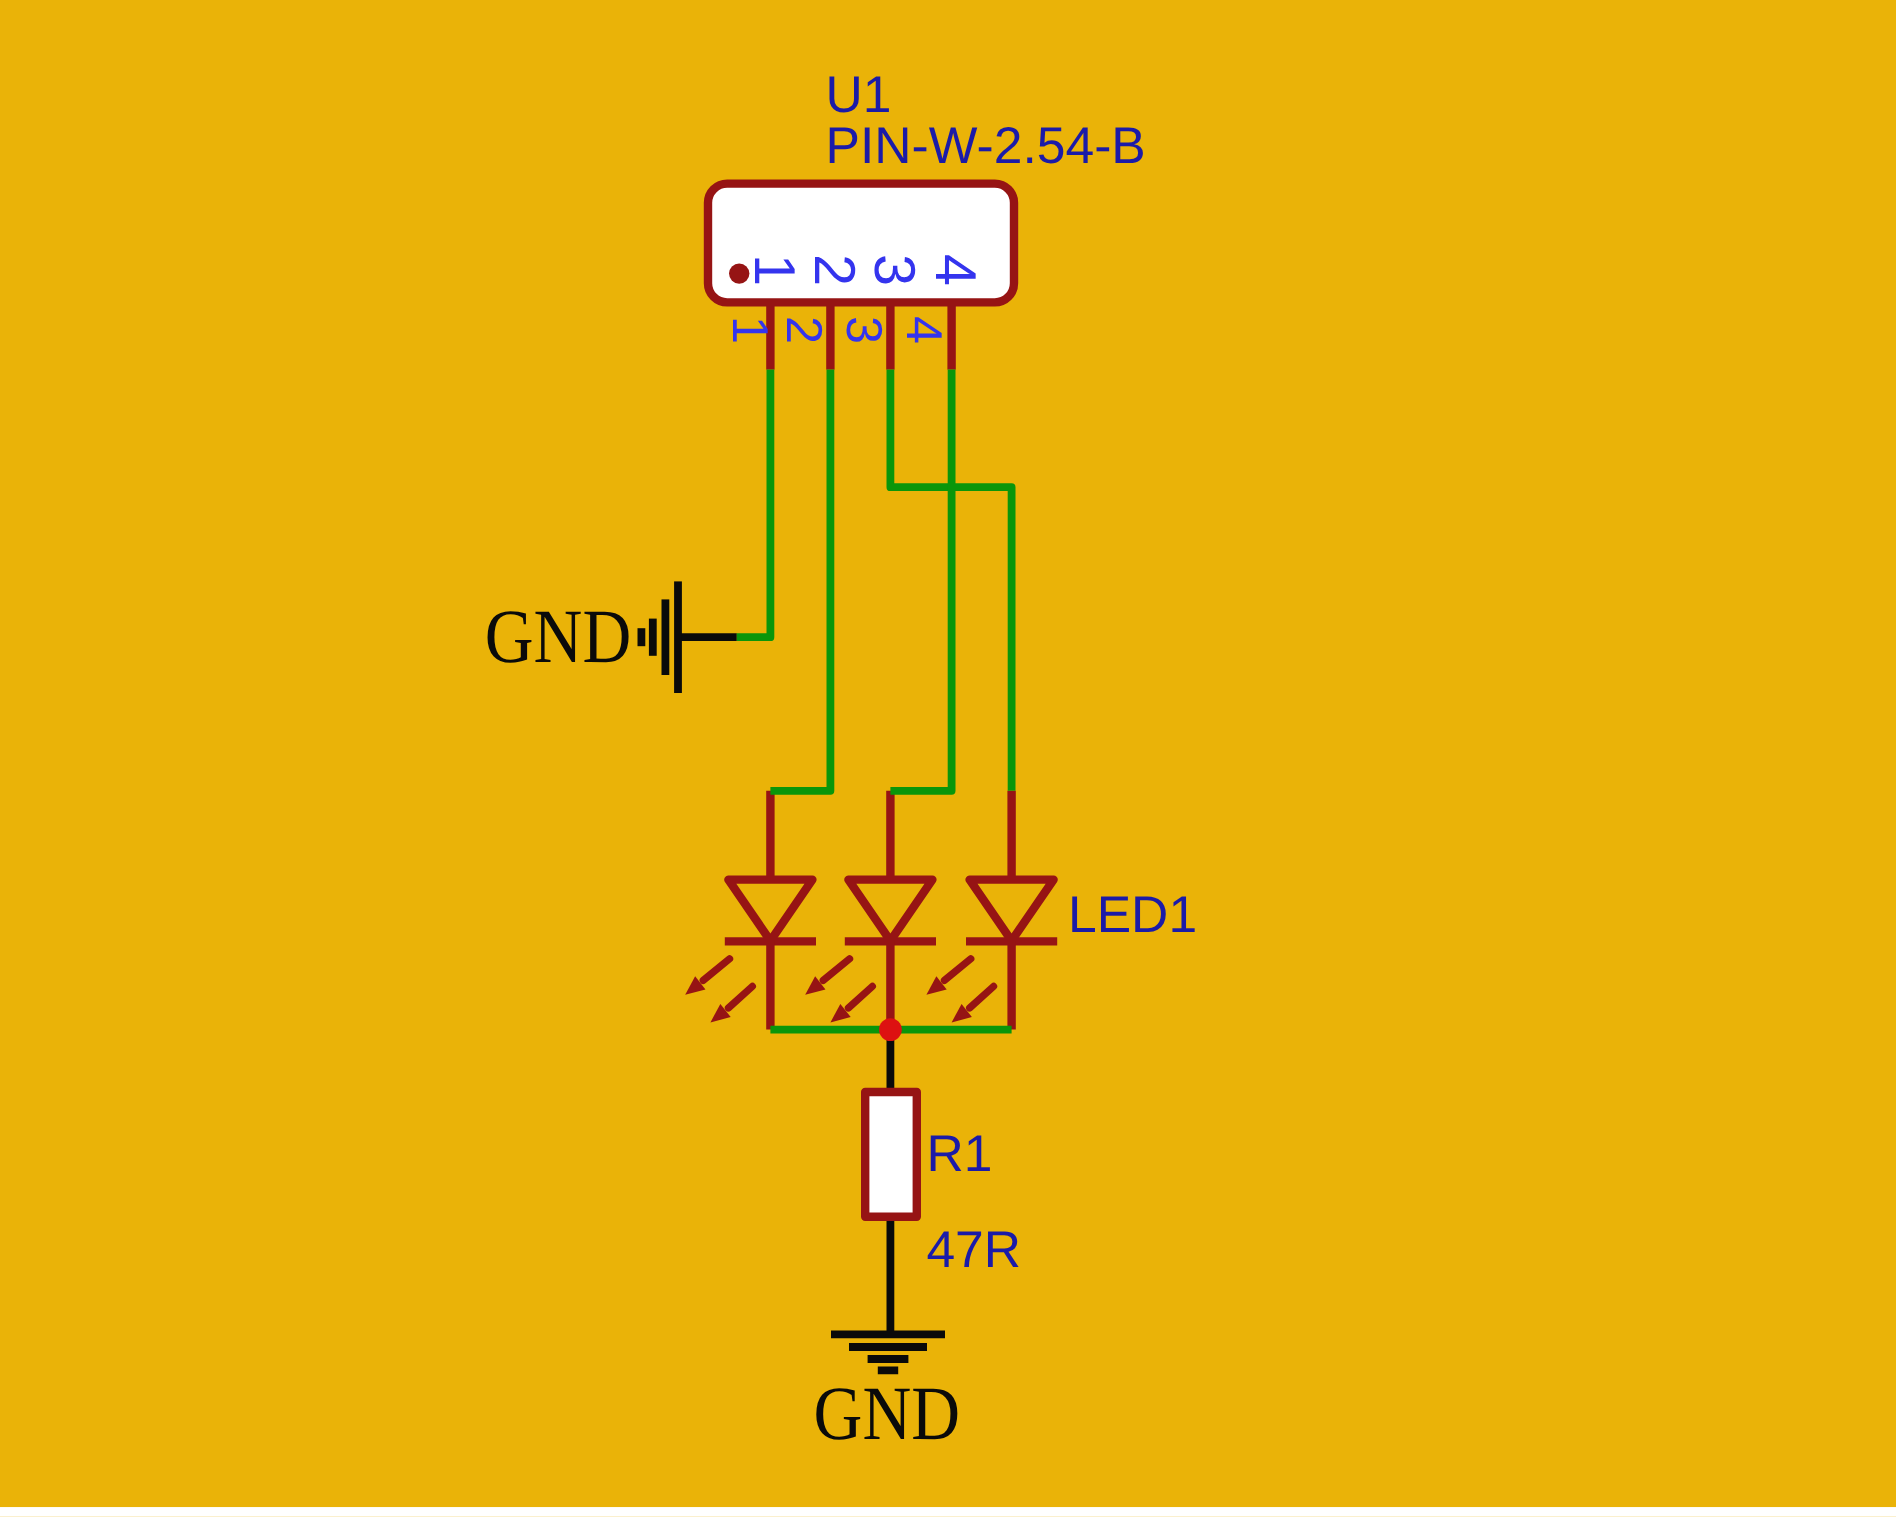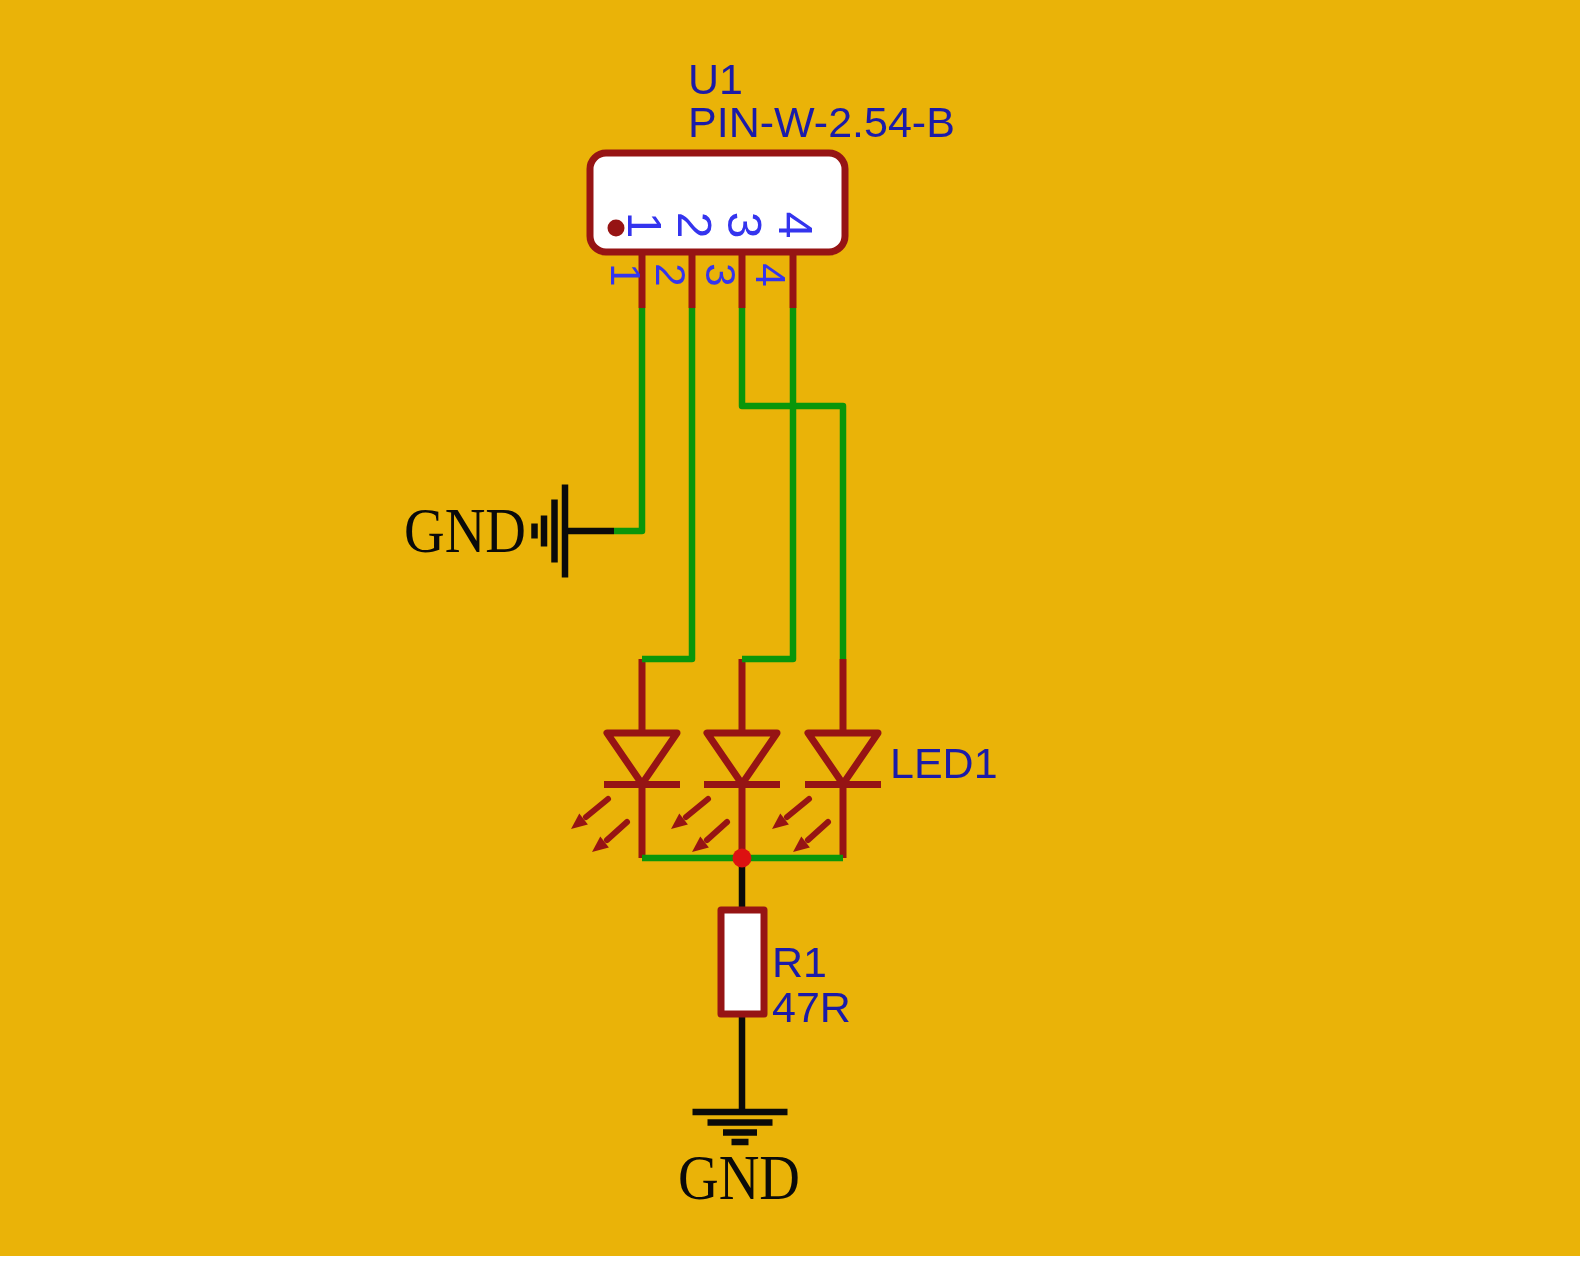--- a/index.html
+++ b/index.html
@@ -106,21 +106,21 @@
 
     <rect class="m body-fill" x="721" y="910" width="43" height="104"></rect>
 
     <circle class="jdot" cx="742" cy="858" r="9.5"></circle>
   </svg>
 
   <div class="lbl" style="left:688px;top:58px;">U1</div>
   <div class="lbl" style="left:688px;top:101px;">PIN-W-2.54-B</div>
   <div class="lbl" style="left:890px;top:742px;text-align:center;">LED1</div>
   <div class="lbl" style="left:772px;top:941px;">R1</div>
-  <div class="lbl" style="left:772px;top:986px;">47R</div>
+  <div class="lbl" style="left:772px;top:1021px;">47R</div>
 
   <div class="gnd-lbl" style="left:404px;top:499px;">GND</div>
   <div class="gnd-lbl" style="left:678px;top:1146px;">GND</div>
 
   <div class="pin-num inner" style="left:620px;top:201px;">1</div>
   <div class="pin-num inner" style="left:670px;top:201px;">2</div>
   <div class="pin-num inner" style="left:720px;top:201px;">3</div>
   <div class="pin-num inner" style="left:771px;top:201px;">4</div>
 
   <div class="pin-num outer" style="left:601px;top:251px;">1</div>

